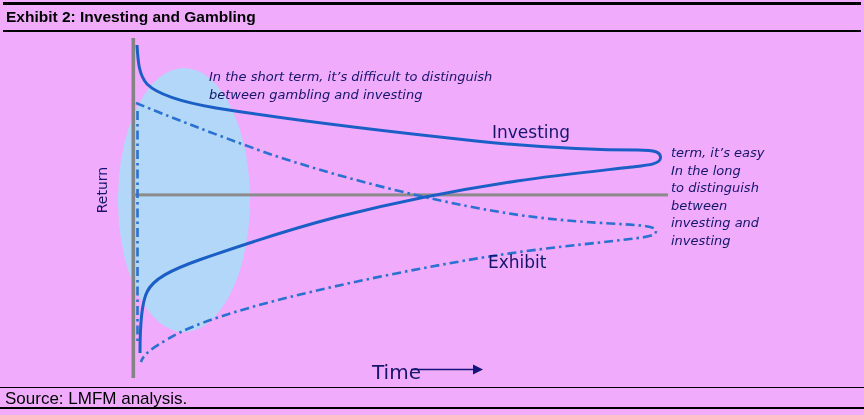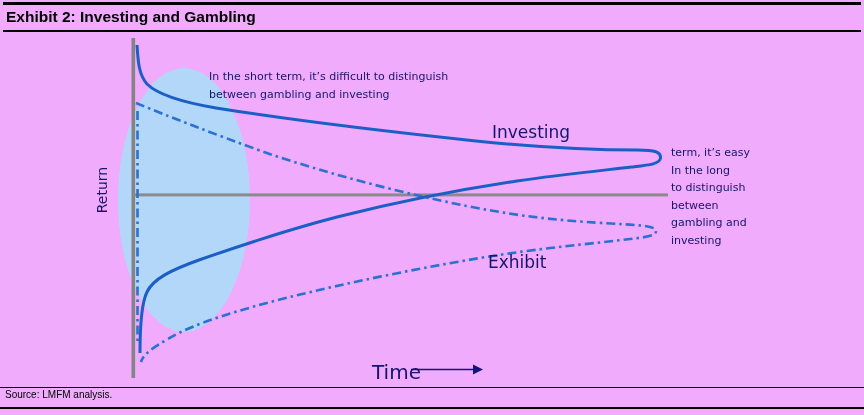--- a/index.html
+++ b/index.html
@@ -14,24 +14,24 @@
   .rule{position:absolute;background:#000;}
   .exhibit-title{
     position:absolute;left:6px;top:8px;
     font-family:"Liberation Sans", sans-serif;
     font-weight:bold;font-size:15.5px;color:#000;
     white-space:nowrap;
   }
   .source-text{
     position:absolute;left:5px;top:389px;
     font-family:"Liberation Sans", sans-serif;
-    font-size:10px;color:#000;white-space:nowrap;
+    font-size:17px;color:#000;white-space:nowrap;
   }
   .navy{color:#15156d;}
-  .annotation{font-size:11px;line-height:17.5px;}
+  .annotation{font-size:13px;line-height:17.5px;font-style:italic;}
   .annotation div{white-space:nowrap;}
   .series-label{font-size:17px;white-space:nowrap;}
   .annot-short{left:209px;top:68px;}
   .annot-long{left:671px;top:144px;}
   .label-investing{left:492px;top:122px;}
   .label-gambling{left:488px;top:252px;}
   .return-label{
     left:102px;top:190px;
     font-size:14px;
     transform:translate(-50%,-50%) rotate(-90deg);
@@ -93,21 +93,21 @@
 
   <div class="abs series-label navy label-investing">Investing</div>
 
   <div class="abs series-label navy label-gambling">Exhibit</div>
 
   <div class="abs annotation navy annot-long">
     <div>term, it’s easy</div>
     <div>In the long</div>
     <div>to distinguish</div>
     <div>between</div>
-    <div>gambling and</div>
+    <div>investing and</div>
     <div>investing</div>
   </div>
 
   <div class="abs navy return-label">Return</div>
 
   <div class="abs navy time-label">Time</div>
 
   <div class="rule" style="left:0px;top:387px;width:864px;height:1.4px;"></div>
   <div class="source-text">Source: LMFM analysis.</div>
   <div class="rule" style="left:0px;top:407px;width:864px;height:1.7px;"></div>

